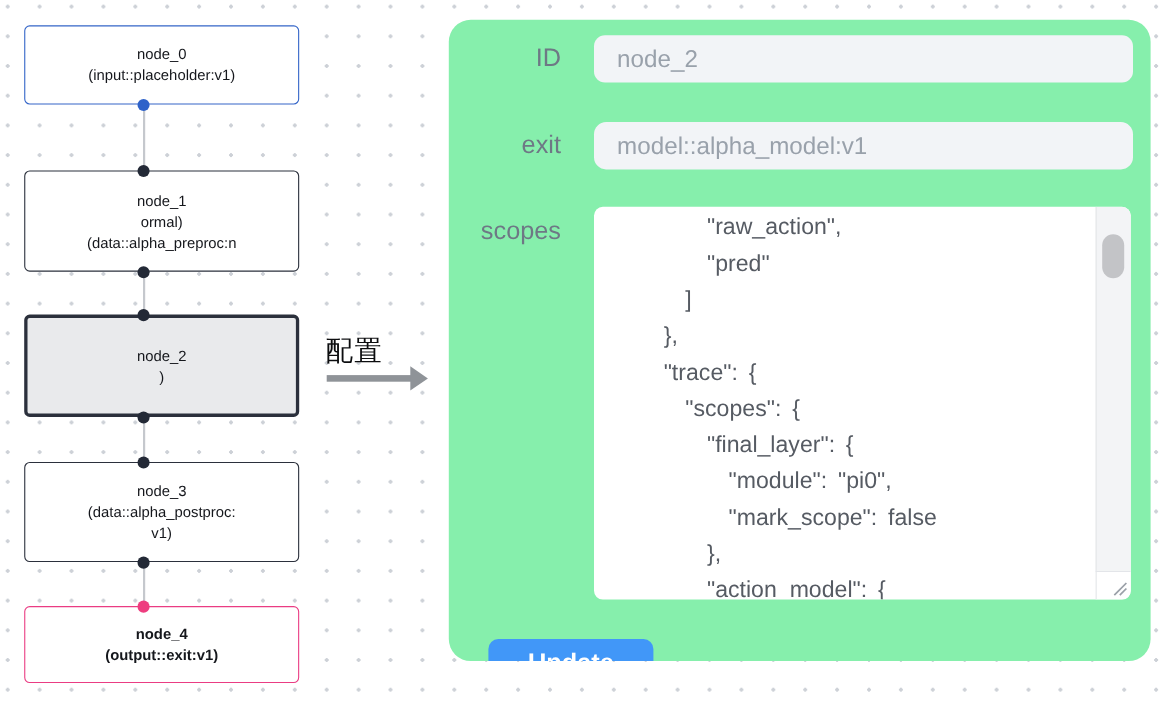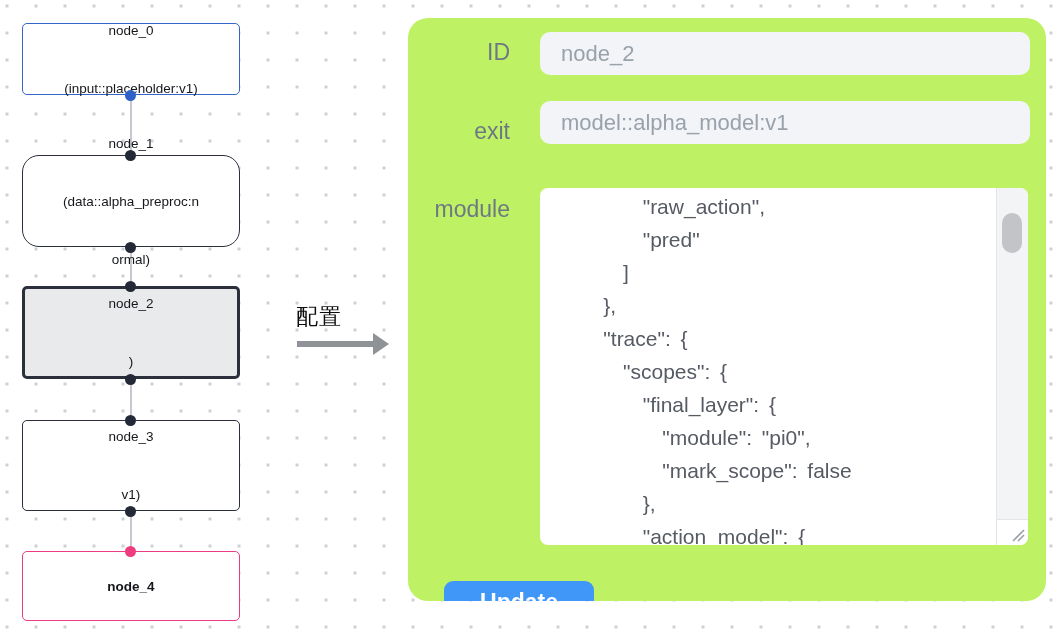--- a/index.html
+++ b/index.html
@@ -14,71 +14,71 @@
 
   
   .flow{position:absolute;left:0;top:0;width:408px;height:643px;}
   .edge{position:absolute;left:130px;width:2px;background:#c5c8cd;}
   .e1{top:95px;height:60px}
   .e2{top:247px;height:39px}
   .e3{top:379px;height:41px}
   .e4{top:511px;height:40px}
 
   .node{
-    position:absolute;left:22px;width:218px;box-sizing:border-box;
+    position:absolute;left:22px;width:250px;box-sizing:border-box;
     background:#ffffff;border:1.5px solid #2b303c;border-radius:5px;
     display:flex;flex-direction:column;justify-content:center;align-items:center;
     font-size:13.5px;line-height:19px;color:#15171c;text-align:center;
-    padding:0 10px;cursor:pointer;gap:39px;
+    padding:0 10px;cursor:pointer;
   }
   .node .nl{width:100%;word-break:break-all;}
   .n0{top:23px;height:72px;border-color:#3465c8;}
-  .n1{top:155px;height:92px;border-radius:17px;}
+  .n1{top:155px;height:92px;}
   .n2{top:286px;height:93px;border-width:3px;background:#e9eaec;}
   .n3{top:420px;height:91px;align-items:flex-end;}
   .n4{top:551px;height:70px;border-color:#ea3c83;font-weight:bold;}
 
   .port{position:absolute;left:125px;width:11px;height:11px;border-radius:50%;background:#232936;}
   .p1{top:89.5px;background:#2e62c9;}
   .p2{top:149.5px}.p3{top:241.5px}.p4{top:280.5px}
   .p5{top:373.5px}.p6{top:414.5px}.p7{top:505.5px}
   .p8{top:545.5px;background:#ee3d7f;}
 
   
   .transfer-label{
     position:absolute;left:296px;top:302px;width:100px;
-    font-size:22px;color:#0c0d0f;letter-spacing:1px;
+    font-size:25px;color:#0c0d0f;letter-spacing:1px;
   }
   .arrow-shaft{position:absolute;left:297px;top:341px;width:78px;height:6px;background:#8f9398;}
   .arrow-head{
     position:absolute;left:373px;top:333px;width:0;height:0;
     border-left:16px solid #8f9398;border-top:11px solid transparent;border-bottom:11px solid transparent;
   }
 
   
   .panel{
     position:absolute;left:408px;top:18px;width:638px;height:583px;
-    background:#bef264;border-radius:20px;overflow:hidden;
+    background:#86efac;border-radius:20px;overflow:hidden;
   }
   .f-label{
     position:absolute;left:0;width:102px;text-align:right;
     color:#6e7885;font-size:23px;
   }
   .lbl-id{top:21px;}
   .lbl-type{top:100px;}
   .lbl-config{top:178px;}
 
   .f-input{
     position:absolute;left:132px;width:490px;height:43px;box-sizing:border-box;
     background:#f2f4f7;border:none;outline:none;border-radius:10px;
     color:#99a1ab;font-size:22px;padding:0 12px 0 21px;
     font-family:"Liberation Sans","DejaVu Sans",sans-serif;
   }
   .in-id{top:14px;}
-  .in-type{top:83px;}
+  .in-type{top:93px;border-radius:11px;}
 
   .config-box{
     position:absolute;left:132px;top:170px;width:488px;height:357px;
     background:#ffffff;border-radius:8px;overflow:hidden;
   }
   .config-text{
     position:absolute;left:0;top:0;right:33px;bottom:0;
     padding:2px 0 0 24px;
     white-space:pre;overflow:hidden;
     font-family:"Liberation Sans","DejaVu Sans",sans-serif;
@@ -119,36 +119,38 @@
   <div class="edge e3"></div>
   <div class="edge e4"></div>
 
   <div class="node n0">
     <div class="nl">node_0</div>
     <div class="nl">(input::placeholder:v1)</div>
   </div>
 
   <div class="node n1">
     <div class="nl">node_1</div>
+    <div class="nl">ormal)</div>
     <div class="nl">(data::alpha_preproc:n</div>
-    <div class="nl">ormal)</div>
   </div>
 
   <div class="node n2">
     <div class="nl">node_2</div>
     <div class="nl">)</div>
   </div>
 
   <div class="node n3">
     <div class="nl">node_3</div>
+    <div class="nl">(data::alpha_postproc:</div>
     <div class="nl">v1)</div>
   </div>
 
   <div class="node n4">
     <div class="nl">node_4</div>
+    <div class="nl">(output::exit:v1)</div>
   </div>
 
   <div class="port p1"></div>
   <div class="port p2"></div>
   <div class="port p3"></div>
   <div class="port p4"></div>
   <div class="port p5"></div>
   <div class="port p6"></div>
   <div class="port p7"></div>
   <div class="port p8"></div>
@@ -159,21 +161,21 @@
 <div class="arrow-head"></div>
 
 <div class="panel">
 
   <div class="f-label lbl-id">ID</div>
   <input class="f-input in-id" type="text" value="node_2" style="">
 
   <div class="f-label lbl-type">exit</div>
   <input class="f-input in-type" type="text" value="model::alpha_model:v1" style="">
 
-  <div class="f-label lbl-config">module</div>
+  <div class="f-label lbl-config">scopes</div>
 
   <div class="config-box">
     <div class="config-text">        "raw_action",
         "pred"
       ]
     },
     "trace": {
       "scopes": {
         "final_layer": {
           "module": "pi0",

